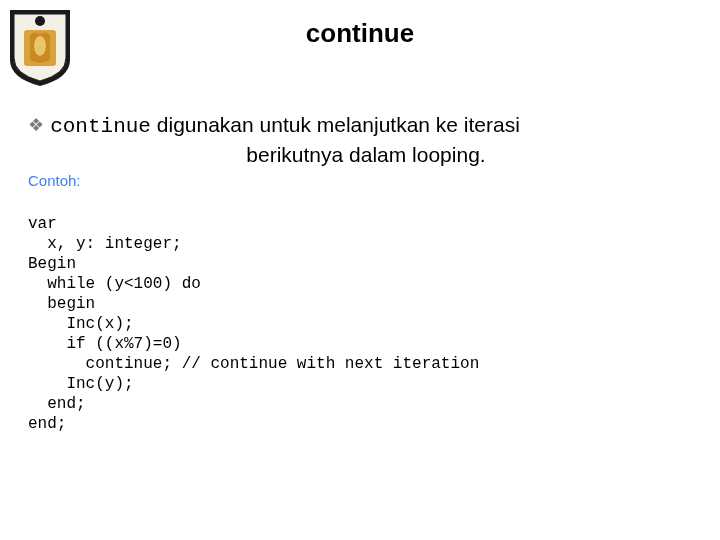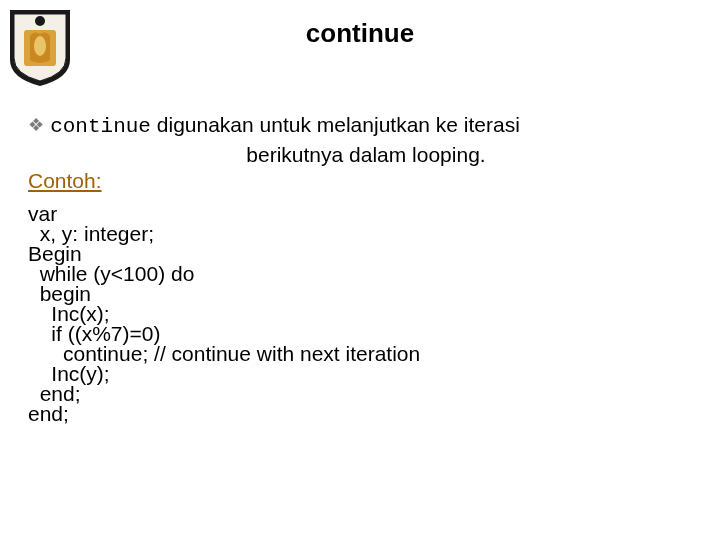--- a/index.html
+++ b/index.html
@@ -59,29 +59,28 @@
     font-size: 21px;
   }
   .line-indent {
     margin-left: 24px;
     font-size: 21px;
     line-height: 26px;
     color: #000;
     text-align: center;
   }
   .line-plain {
-    font-size: 21px;
+    font-size: 15px;
     line-height: 26px;
-    color: #a16207;
-    text-decoration: underline;
+    color: #3b82f6;
   }
   .code {
-    margin-top: 10px;
-    font-family: Liberation Sans, sans-serif;
-    font-size: 21px;
+    margin-top: 20px;
+    font-family: Liberation Mono, monospace;
+    font-size: 16px;
     line-height: 20px;
     color: #000;
     white-space: pre;
   }
 </style>
 </head>
 <body>
 
 <div class="logo">
   <svg viewBox="0 0 68 82" width="68" height="82">

